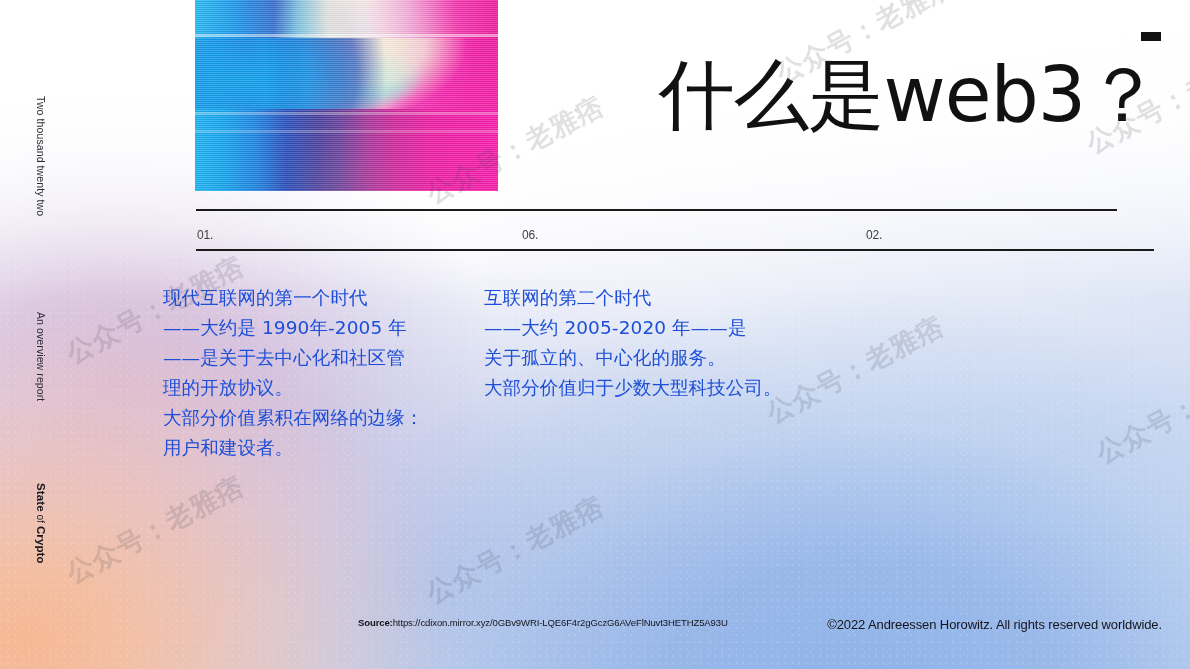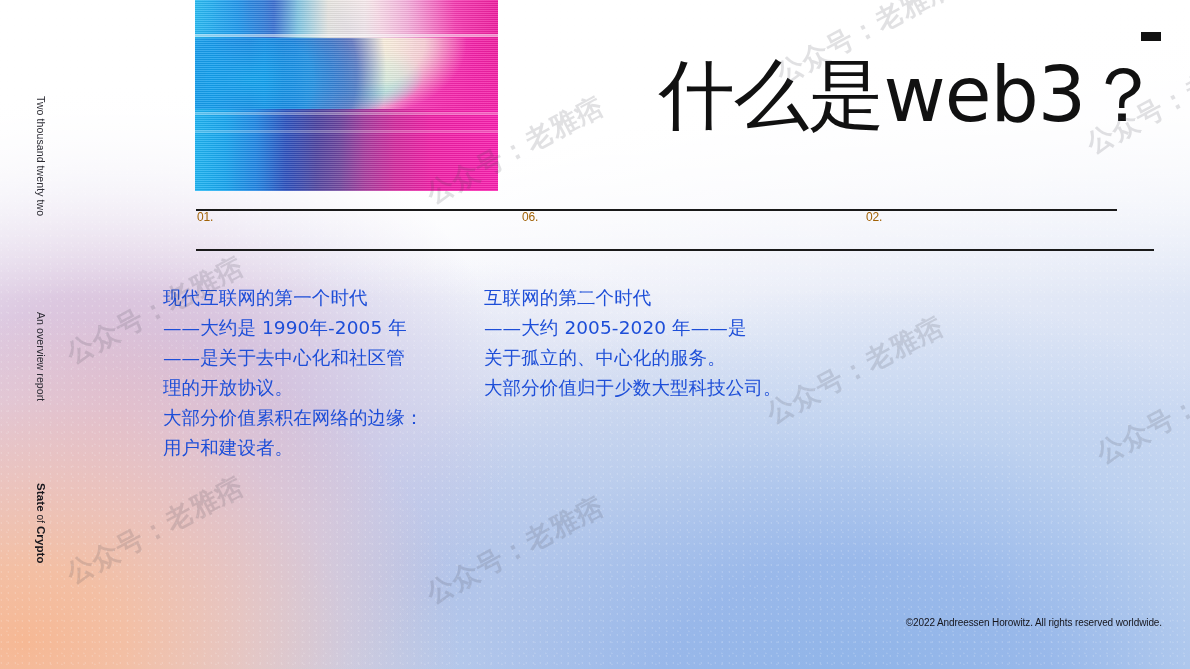--- a/index.html
+++ b/index.html
@@ -173,25 +173,25 @@
     top: 249px;
     width: 958px;
     height: 1.5px;
     background: #1a1a1a;
     z-index: 5;
   }
 
   
   .colnum {
     position: absolute;
-    top: 210px;
+    top: 228px;
     font-family: "Liberation Sans", sans-serif;
     font-size: 12px;
     font-weight: 400;
-    color: #a16207;
+    color: #404040;
     letter-spacing: -0.2px;
     z-index: 5;
   }
   .colnum-1 { left: 197px; }
   .colnum-2 { left: 522px; }
   .colnum-3 { left: 866px; }
 
   
   .col {
     position: absolute;
@@ -245,21 +245,21 @@
     white-space: nowrap;
   }
   .footer-source .lead {
     font-weight: 700;
   }
   .footer-copy {
     position: absolute;
     right: 28px;
     top: 617px;
     font-family: "Liberation Sans", sans-serif;
-    font-size: 10px;
+    font-size: 13px;
     color: #15151c;
     letter-spacing: -0.1px;
     z-index: 5;
     white-space: nowrap;
   }
 </style>
 </head>
 <body>
 
 <div class="slide">
@@ -297,20 +297,21 @@
 用户和建设者。</div>
   <div class="col col-2">互联网的第二个时代
 ——大约 2005-2020 年——是
 关于孤立的、中心化的服务。
 大部分价值归于少数大型科技公司。</div>
 
   <div class="vlabel vlabel-year">Two thousand twenty two</div>
   <div class="vlabel vlabel-report">An overview report</div>
   <div class="vlabel vlabel-state"><span>State</span><span class="thin"> of </span><span>Crypto</span></div>
 
+  <div class="footer-source"><span class="lead">Source:</span><span>https://cdixon.mirror.xyz/0GBv9WRI-LQE6F4r2gGczG6AVeFlNuvt3HETHZ5A93U</span></div>
   <div class="footer-copy">©2022 Andreessen Horowitz. All rights reserved worldwide.</div>
 
   <div class="watermarks">
       <div class="wm" style="left: 60px; top: 560px; font-size: 27px;">公众号：老雅痞</div>
       <div class="wm" style="left: 420px; top: 580px; font-size: 27px;">公众号：老雅痞</div>
       <div class="wm" style="left: 420px; top: 180px; font-size: 27px;">公众号：老雅痞</div>
       <div class="wm" style="left: 770px; top: 60px; font-size: 27px;">公众号：老雅痞</div>
       <div class="wm" style="left: 1080px; top: 130px; font-size: 27px;">公众号：老雅痞</div>
       <div class="wm" style="left: 150px; top: -30px; font-size: 27px;">公众号：老雅痞</div>
       <div class="wm" style="left: 60px; top: 340px; font-size: 27px;">公众号：老雅痞</div>

